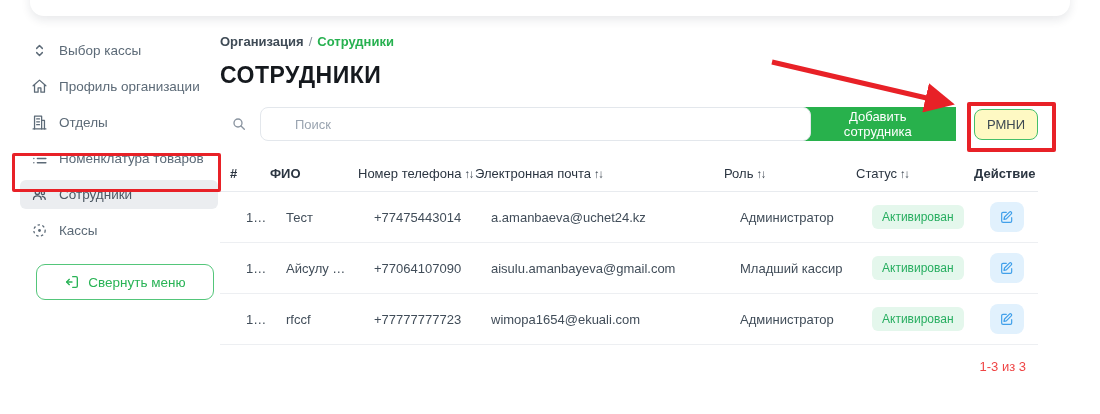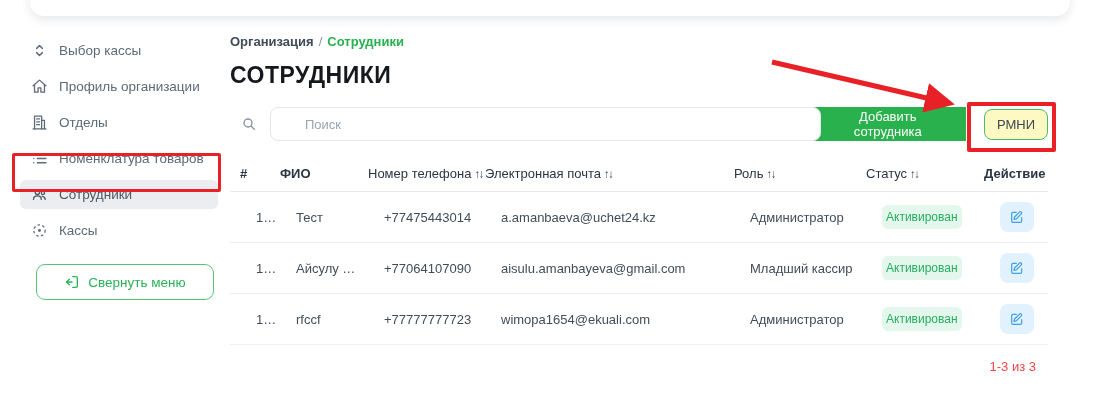--- a/index.html
+++ b/index.html
@@ -32,21 +32,21 @@
   }
   .collapse-btn {
     margin-top:19px; margin-left:10px; width:178px; height:36px;
     display:flex; align-items:center; justify-content:center; gap:8px;
     background:#fff; border:1.5px solid #54c67a; border-radius:9px;
     color:#29b356; font-size:13.5px; cursor:pointer;
     font-family:"Liberation Sans", sans-serif;
   }
   .collapse-btn svg { width:16px; height:16px; }
   
-  .main { position:absolute; left:230px; top:34px; width:818px; }
+  .main { position:absolute; left:220px; top:34px; width:818px; }
   .breadcrumb { font-size:13px; font-weight:700; color:#3f4b56; }
   .breadcrumb .sep { color:#8b95a0; margin:0 5px; font-weight:400; }
   .breadcrumb .current { color:#27b150; }
   .page-title {
     margin-top:13px; font-size:23px; font-weight:700; color:#15191e;
     letter-spacing:.5px;
   }
   .controls { margin-top:18px; display:flex; align-items:center; }
   .search-wrap { position:relative; width:553px; }
   .search-wrap svg {
@@ -87,21 +87,21 @@
   .th { font-weight:400; white-space:nowrap; }
   .th.bold { font-weight:700; }
   .sort { font-size:11.5px; letter-spacing:-1.5px; margin-left:3px; color:#3a444f; }
   .trow {
     height:51px; font-size:13px; color:#414d59;
     border-bottom:1px solid #edeff2;
   }
   .trow .cell { white-space:nowrap; overflow:hidden; text-overflow:ellipsis; padding-right:8px;margin-left:16px; }
   .badge {
     display:inline-block; background:#e4f7ec; color:#27ae60;
-    font-size:12px; padding:5px 4px; border-radius:6px; font-weight:500;
+    font-size:12px; padding:5px 10px; border-radius:6px; font-weight:500;
   }
   .edit-btn {
     width:34px; height:30px; background:#e1f1fd; border:none; border-radius:8px;
     display:flex; align-items:center; justify-content:center;
     color:#41a0ea; cursor:pointer;
   }
   .edit-btn svg { width:16px; height:16px; }
   .pagination {
     margin-top:14px; text-align:right; padding-right:12px;
     font-size:13px; color:#ef4444;

